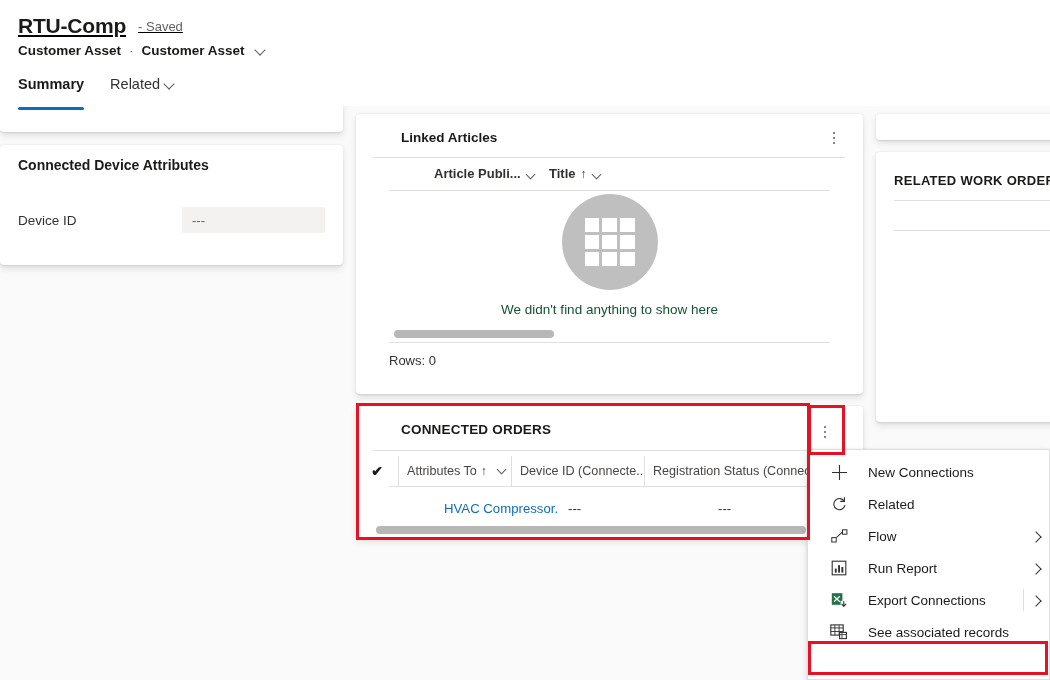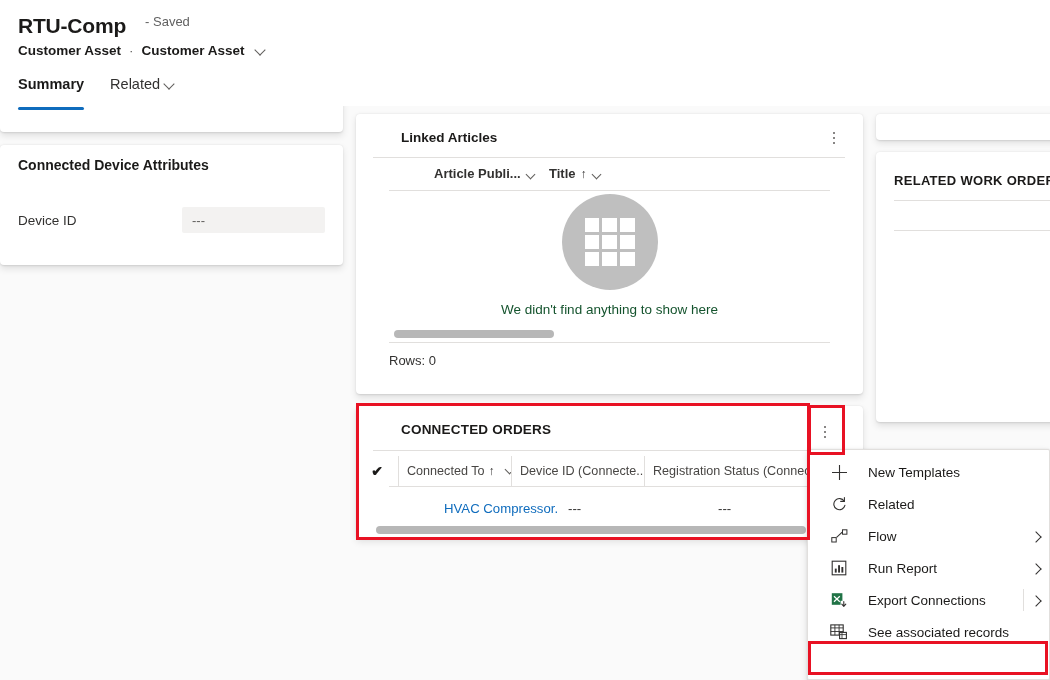--- a/index.html
+++ b/index.html
@@ -20,21 +20,21 @@
 
   
   .header {
     position: absolute; left: 0; top: 0;
     width: 1050px; height: 106px;
     background: #ffffff;
     z-index: 5;
   }
   .hdr-row1 {
     position: absolute; left: 18px; top: 14px;
-    display: flex; align-items: flex-start; gap: 19px;
+    display: flex; align-items: center; gap: 12px; text-decoration: underline;
   }
   .rec-title {
     font-size: 21px; font-weight: 600; color: #1b1a19;
     letter-spacing: -0.2px;
   }
   .saved-text {
     font-size: 13px; color: #616161; font-weight: 400;
   }
   .hdr-row2 {
     position: absolute; left: 18px; top: 43px;
@@ -393,21 +393,21 @@
         <i></i>
         <i></i>
         <i></i>
       </div>
 
       <div class="hr" style="left:17px; top:44px; width:472px;"></div>
 
       <div class="grid-head">
         <div class="check-cell">✔</div>
         <div class="gcol" style="width:113px;">
-          <span>Connected To</span>
+          <span>Attributes To</span>
           <span class="sortarrow">↑</span>
           <span class="chev-sm" style="margin-left:6px;"></span>
         </div>
         <div class="gcol" style="width:133px;">
           <span>Device ID (Connecte...</span>
           <span class="chev-sm" style="margin-left:6px;"></span>
         </div>
         <div class="gcol" style="width:218px;">
           <span>Registration Status (Connecte.</span>
         </div>
@@ -454,21 +454,21 @@
   </div>
 
   <div class="ctx-menu">
 
     <div class="mi">
       <span class="mi-icon">
         <svg width="17" height="17" viewBox="0 0 17 17">
           <path d="M8.5 1 V16 M1 8.5 H16" stroke="#323130" stroke-width="1.1" fill="none"></path>
         </svg>
       </span>
-      <span class="mi-label">New Templates</span>
+      <span class="mi-label">New Connections</span>
       <span class="mi-sub"></span>
     </div>
 
     <div class="mi">
       <span class="mi-icon">
         <svg width="16" height="16" viewBox="0 0 16 16">
           <path d="M13.2 5.2 A5.6 5.6 0 1 0 13.9 9.4" stroke="#323130" stroke-width="1.1" fill="none" stroke-linecap="round"></path>
           <path d="M13.4 1.6 L13.4 5.4 L9.7 5.4" stroke="#323130" stroke-width="1.1" fill="none" stroke-linecap="round" stroke-linejoin="round"></path>
         </svg>
       </span>

